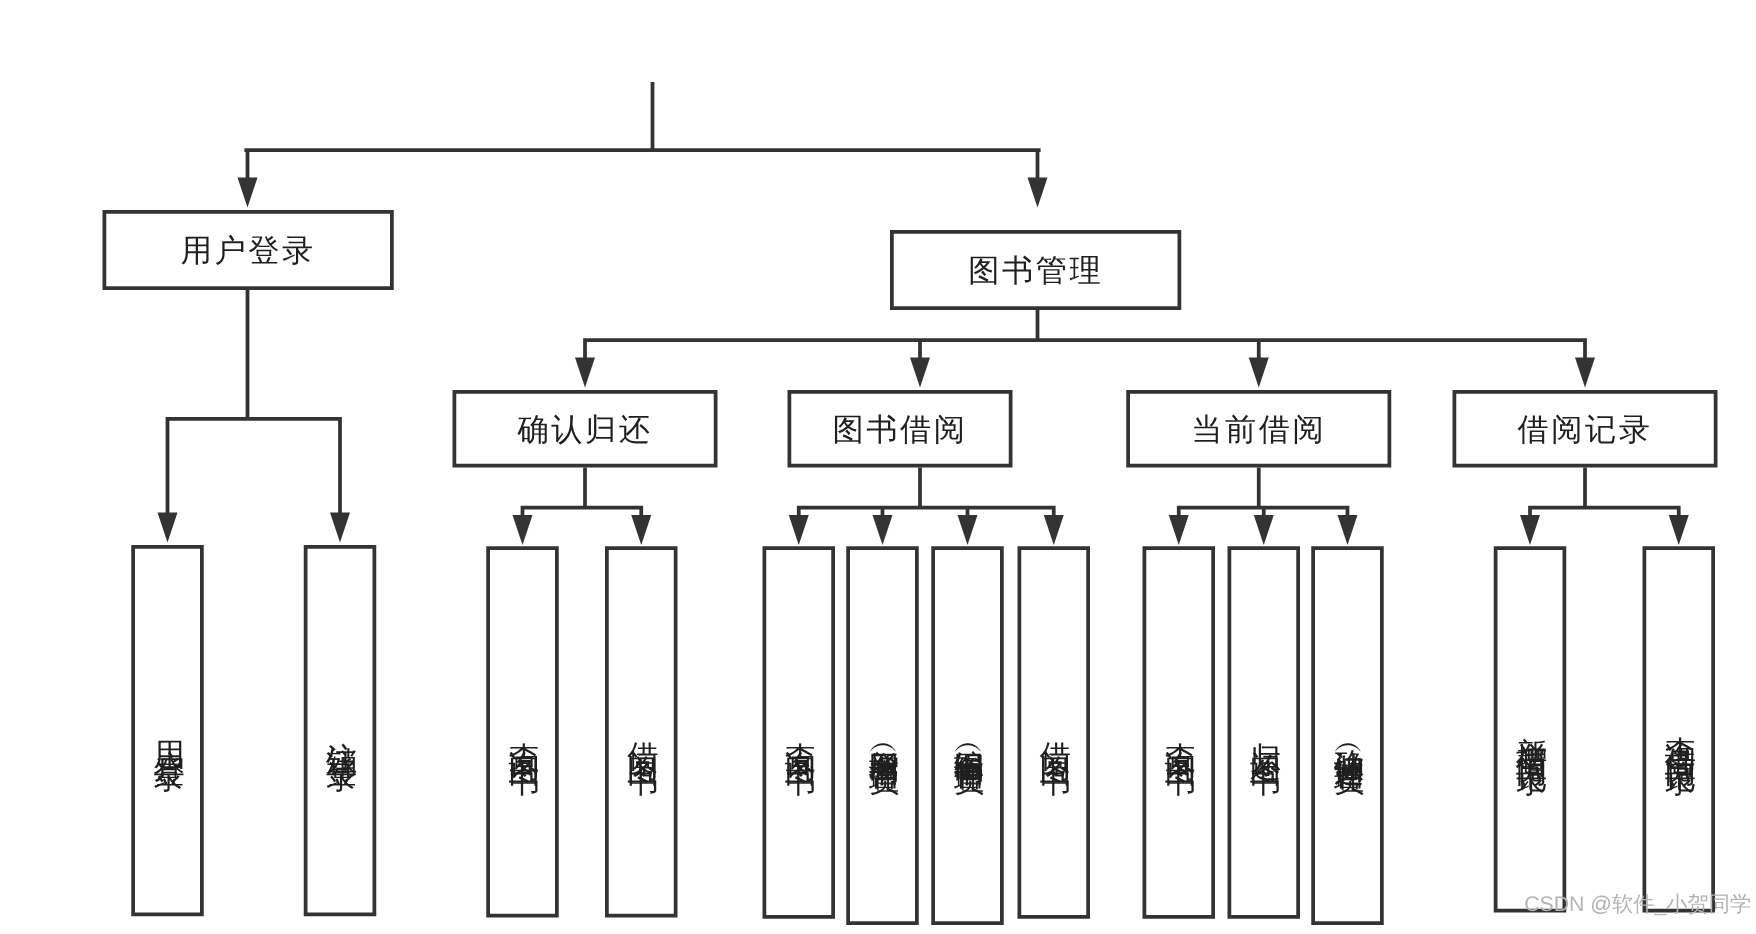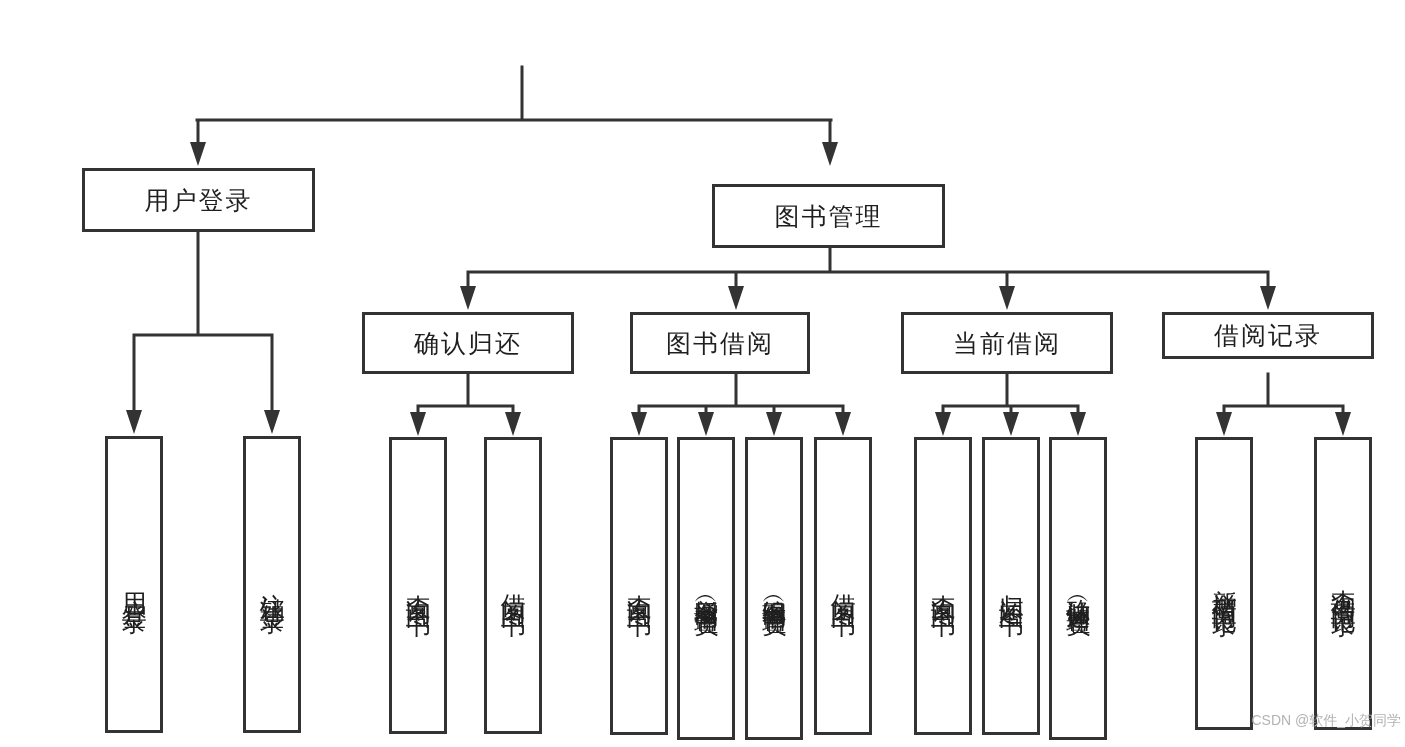--- a/index.html
+++ b/index.html
@@ -60,21 +60,21 @@
     letter-spacing: 6px;
     color: var(--text);
     line-height: 1.1;
   }
   .vlabel.mid { letter-spacing: 5px; }
   .vlabel.tight { letter-spacing: 2px; font-size: 24px; }
   .watermark {
     position: absolute;
     top: 712px;
     right: 4px;
-    font-size: 14px;
+    font-size: 17px;
     color: var(--watermark);
     z-index: 3;
     white-space: nowrap;
   }
 </style>
 </head>
 <body>
 
 <div class="canvas">
 
@@ -124,21 +124,21 @@
 
   <div class="node" style="left:362px; top:312px; width:212px; height:62px;">
     <span class="hlabel">确认归还</span>
   </div>
   <div class="node" style="left:630px; top:312px; width:180px; height:62px;">
     <span class="hlabel">图书借阅</span>
   </div>
   <div class="node" style="left:901px; top:312px; width:212px; height:62px;">
     <span class="hlabel">当前借阅</span>
   </div>
-  <div class="node" style="left:1162px; top:312px; width:212px; height:47px;">
+  <div class="node" style="left:1162px; top:312px; width:212px; height:62px;">
     <span class="hlabel">借阅记录</span>
   </div>
 
   <div class="node" style="left:105px; top:436px; width:58px; height:297px;">
     <span class="vlabel">用户登录</span>
   </div>
   <div class="node" style="left:243px; top:436px; width:58px; height:297px;">
     <span class="vlabel">注销登录</span>
   </div>
 

